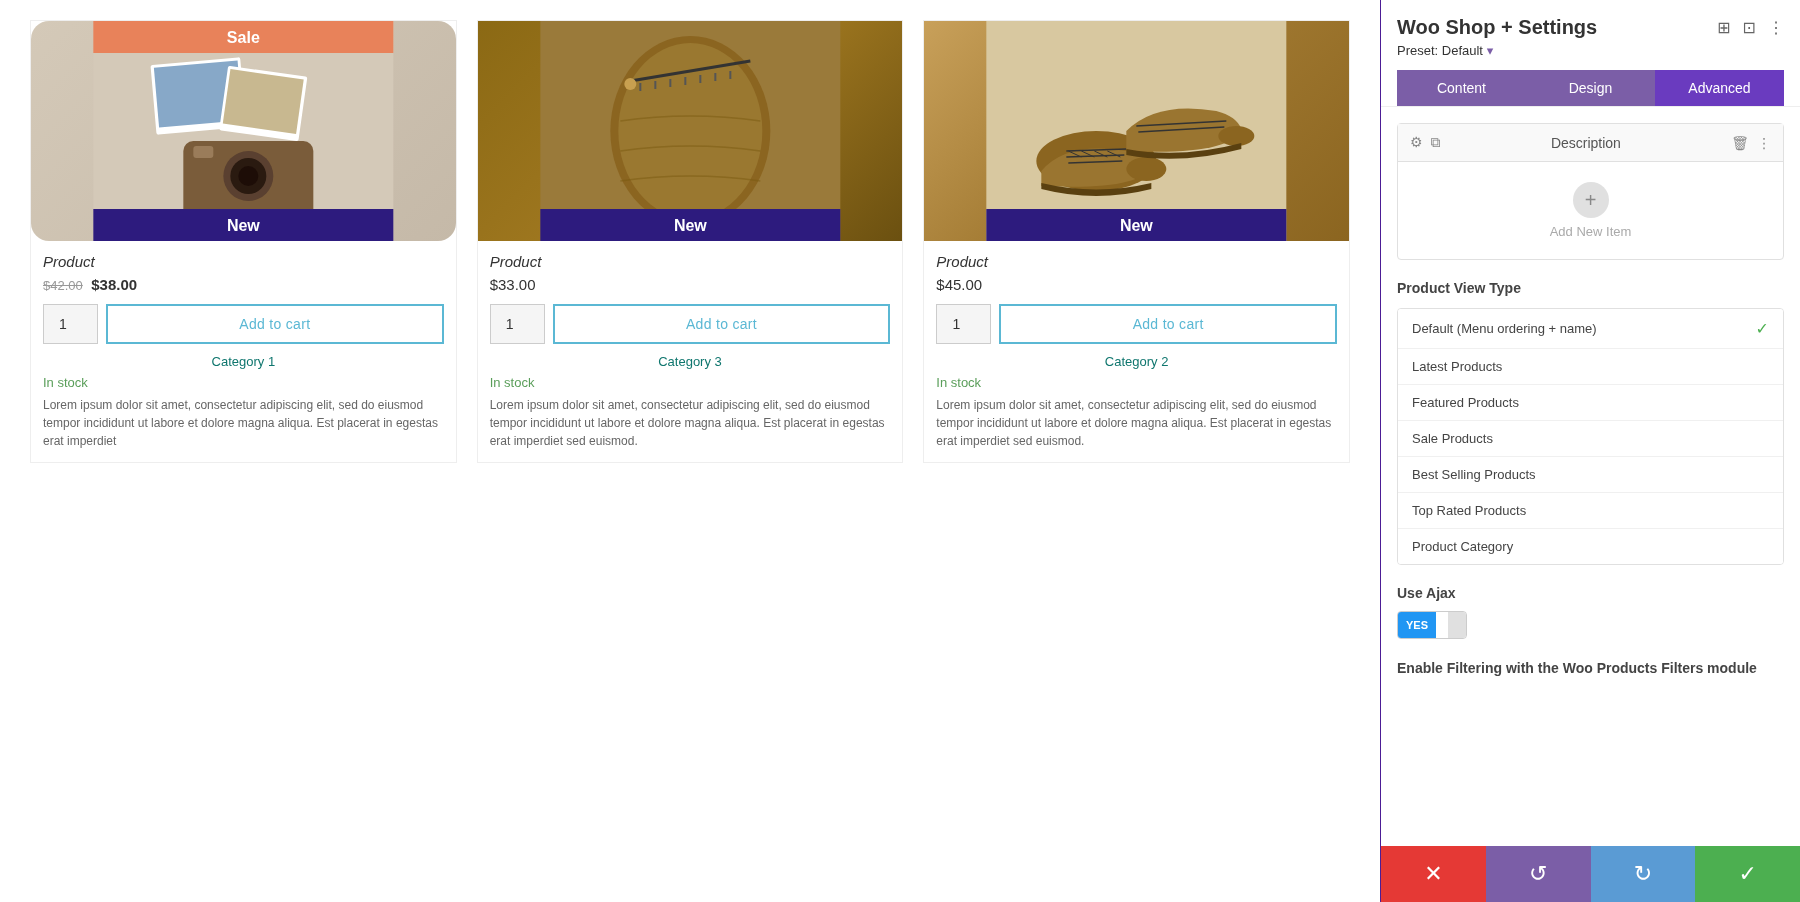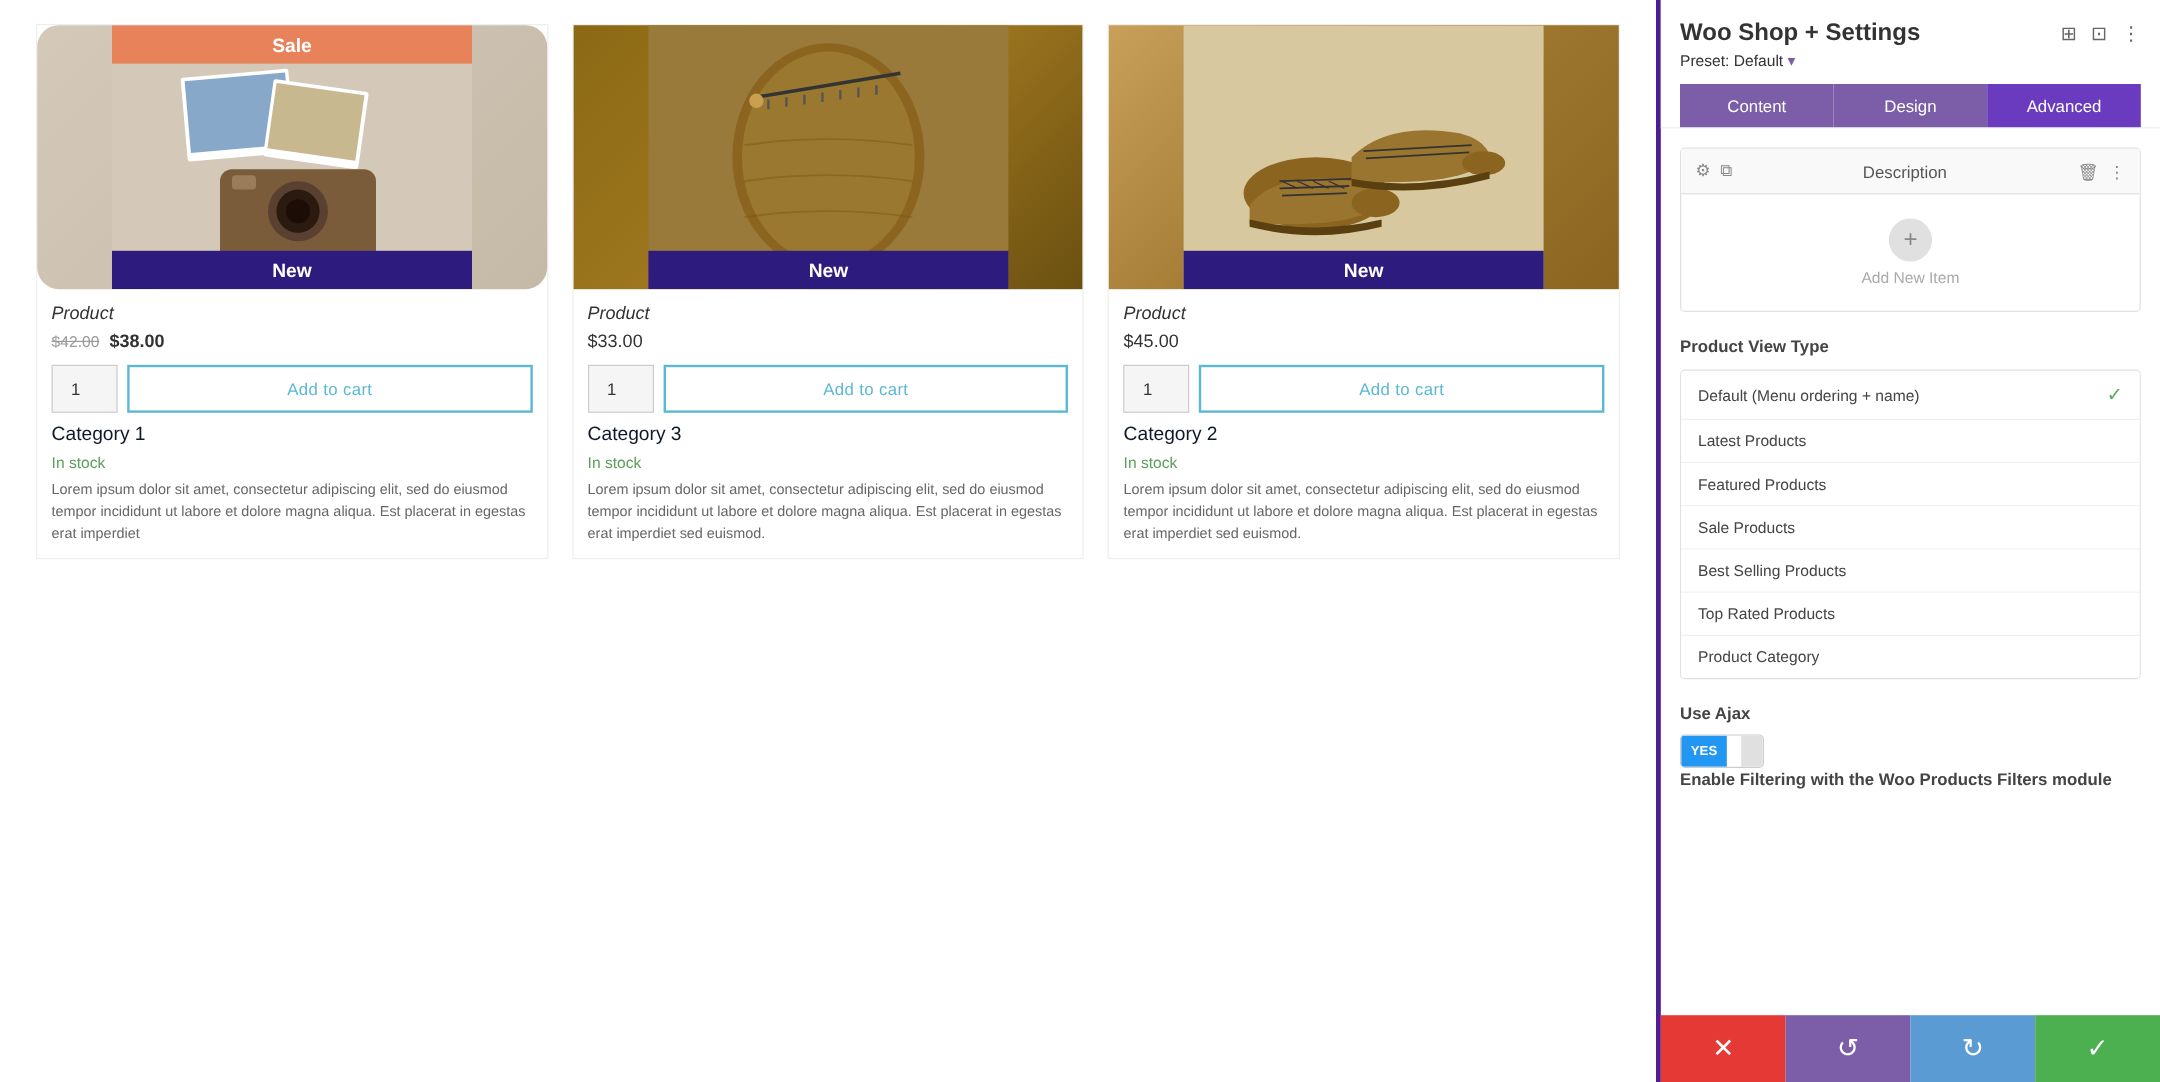--- a/index.html
+++ b/index.html
@@ -114,42 +114,43 @@
       border: 2px solid #5bb8d4;
       background: #fff;
       color: #5bb8d4;
       font-size: 14px;
       font-weight: 500;
       cursor: pointer;
       letter-spacing: 0.3px;
     }
 
     .product-category {
-      color: #0f172a;
-      font-size: 16px;
+      color: #0f766e;
+      font-size: 13px;
       margin-bottom: 6px;
+      text-align: center;
     }
 
     .product-stock {
       color: #5a9e5a;
       font-size: 13px;
       margin-bottom: 6px;
     }
 
     .product-desc {
       font-size: 12px;
       color: #666;
       line-height: 1.5;
     }
 
     
     .settings-panel {
       width: 420px;
       background: #fff;
-      border-left: 4px solid #4c1d95;
+      border-left: 1px solid #4c1d95;
       display: flex;
       flex-direction: column;
       height: 100%;
     }
 
     .panel-header {
       background: #fff;
       padding: 16px 16px 0;
       border-bottom: 1px solid #eee;
     }
@@ -305,20 +306,21 @@
     .dropdown-item:last-child {
       border-bottom: none;
     }
 
     .check-icon {
       color: #4CAF50;
       font-size: 16px;
     }
 
     .use-ajax-section {
+      margin-bottom: 20px;
     }
 
     .use-ajax-label {
       font-size: 14px;
       font-weight: 600;
       color: #444;
       margin-bottom: 10px;
     }
 
     .toggle-switch {

